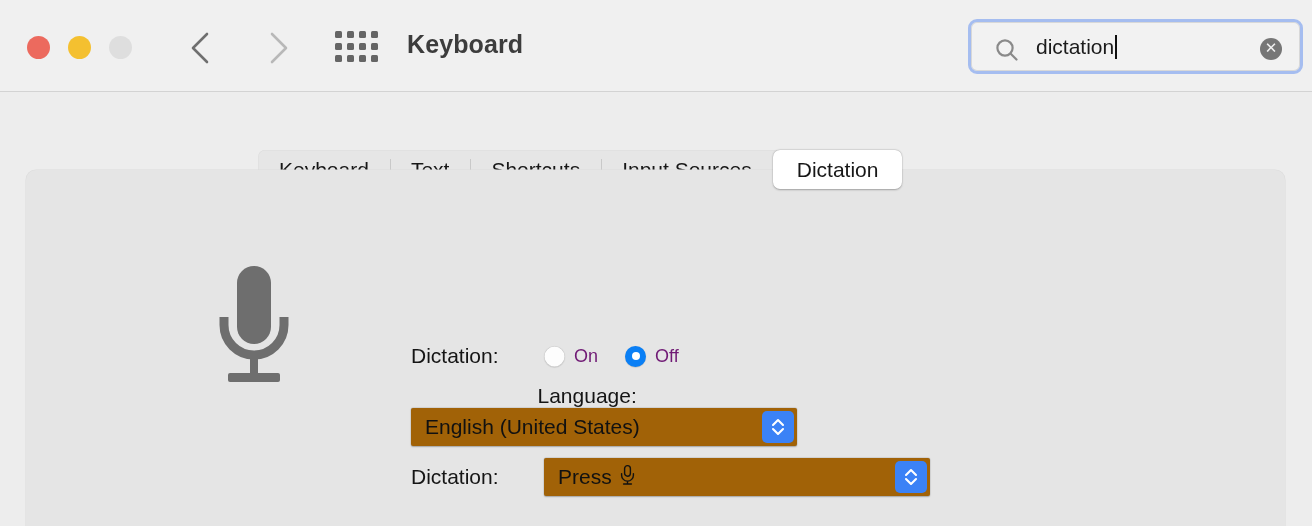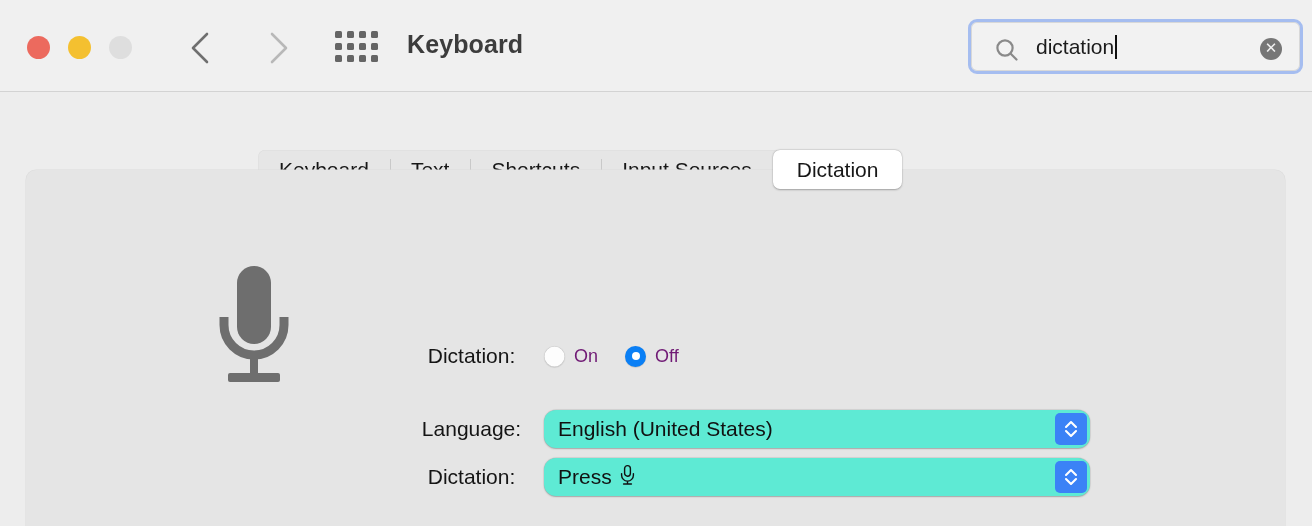--- a/index.html
+++ b/index.html
@@ -194,29 +194,29 @@
   }
 
   
   .row {
     position: absolute;
     display: flex;
     align-items: center;
   }
   .row-label {
     width: 133px;
-    text-align: center;
+    text-align: left;
     font-size: 21px;
     color: #151515;
     padding-right: 12px;
     white-space: nowrap;
   }
 
   .row-dictation { top: 174px; left: 385px; }
-  .row-language  { top: 240px; left: 385px; }
+  .row-language  { top: 214px; left: 385px; flex-direction: column; }
   .row-shortcut  { top: 288px; left: 385px; }
 
   
   .radio-group { display: flex; align-items: center; }
   .radio {
     width: 21px; height: 21px;
     border-radius: 50%;
     flex: 0 0 auto;
   }
   .radio-off-state {
@@ -241,23 +241,23 @@
     color: #701a75;
     margin-left: 9px;
     margin-right: 27px;
     white-space: nowrap;
   }
   .radio-text.last { margin-right: 0; }
 
   
   .popup {
     position: relative;
-    width: 546px; height: 38px;
-    background: #5eead4;
-    border-radius: 12px;
+    width: 386px; height: 38px;
+    background: #a16207;
+    border-radius: 2px;
     box-shadow: 0 0.5px 1.5px rgba(0,0,0,0.25), 0 0 0 0.5px rgba(0,0,0,0.07);
     display: flex;
     align-items: center;
   }
   .popup-value {
     padding-left: 14px;
     font-size: 21px;
     color: #111111;
     white-space: nowrap;
     display: flex;

